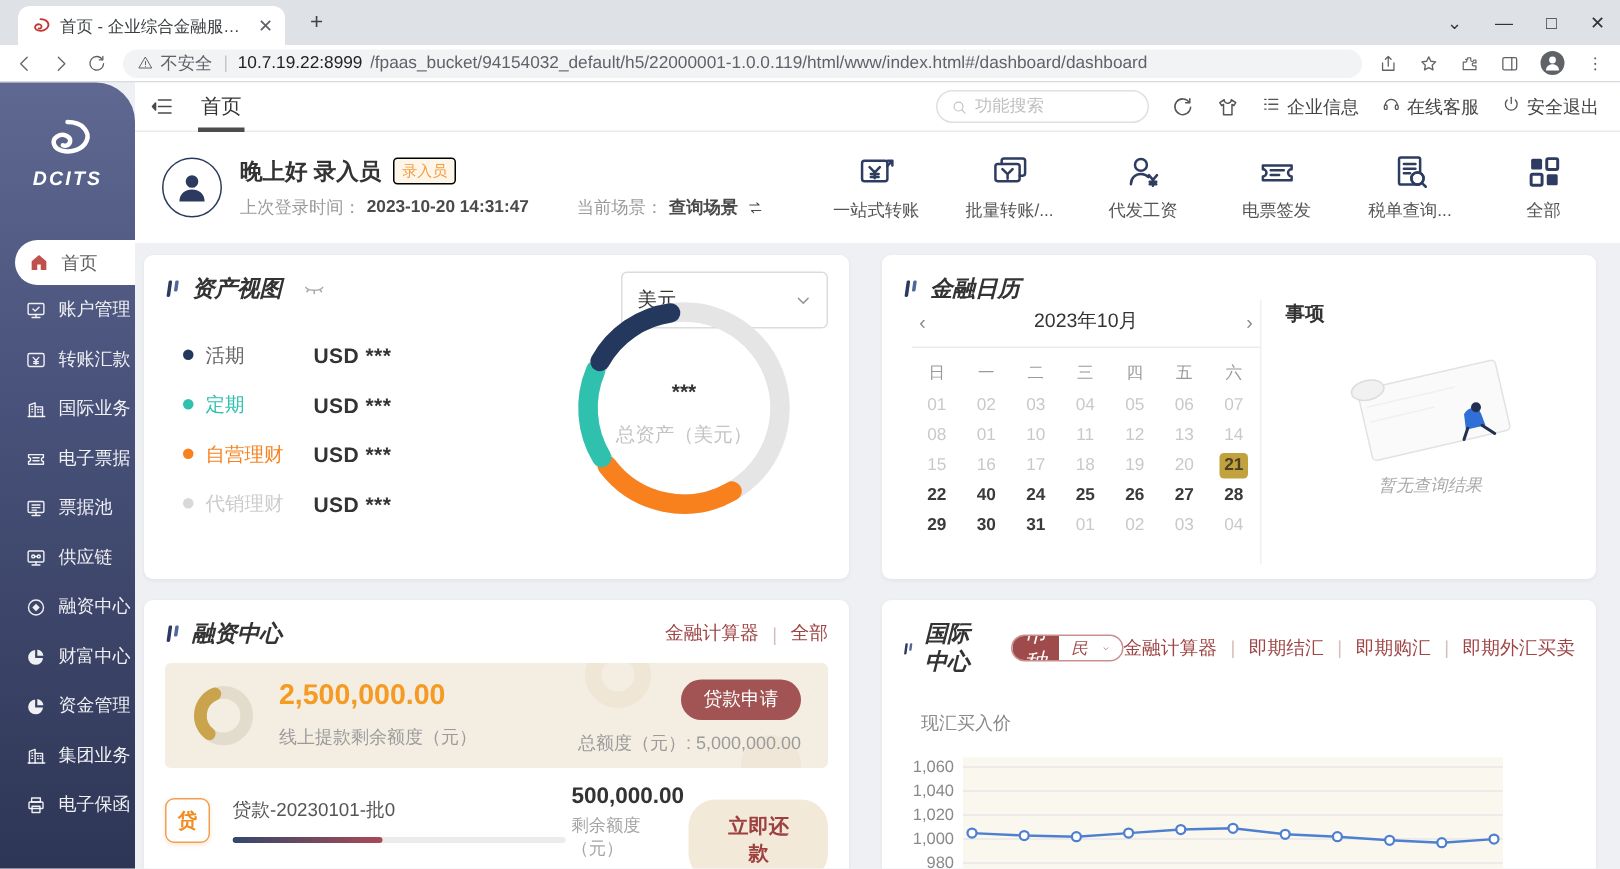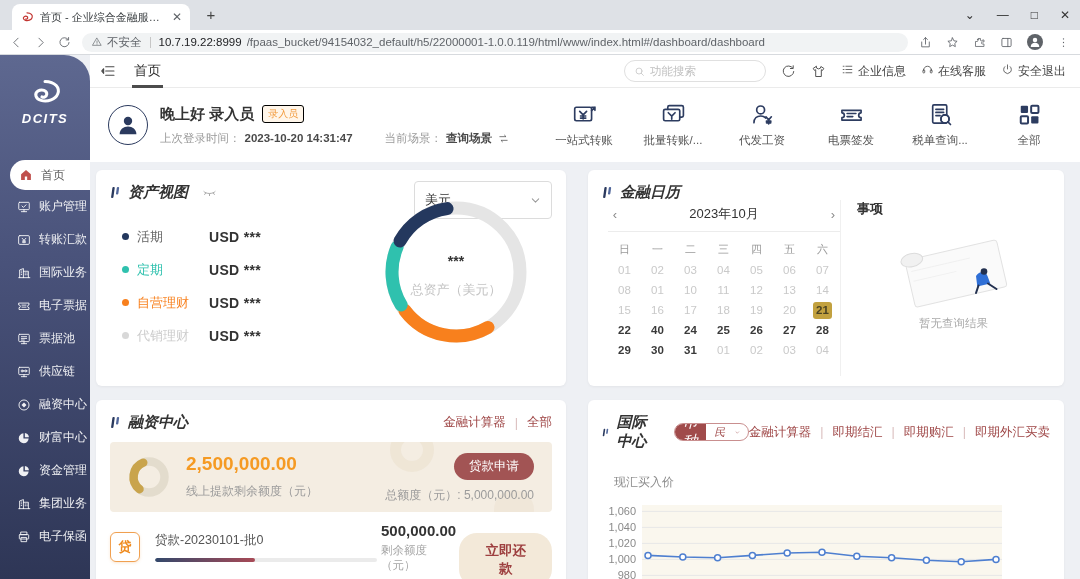--- a/index.html
+++ b/index.html
@@ -95,21 +95,21 @@
   .cal-grid { display:grid; grid-template-columns:repeat(7,33px); margin-top:6px; }
   .cal-grid .wd { font-size:11px; color:#9a9a9a; text-align:center; height:22px; line-height:22px; }
   .cal-grid .dy { font-size:11.5px; text-align:center; height:20px; line-height:20px; cursor:pointer; }
   .dy.muted { color:#c9c9c9; }
   .dy.dark { color:#3a3a3a; font-weight:bold; }
   .dy.today { color:#4a4222; font-weight:bold; }
   .dy.today i { font-style:normal; background:#c2a13f; border-radius:3px; display:inline-block; width:19px; height:17px; line-height:17px; }
   .events { position:absolute; left:252px; top:30px; right:14px; bottom:10px; border-left:1px solid #f0f0f0; padding-left:16px; }
   .ev-title { font-size:13px; font-weight:bold; color:#333; }
   .ev-empty { display:flex; flex-direction:column; align-items:center; margin-top:14px; }
-  .ev-empty .ev-txt { font-size:11.5px; color:#aaa; margin-top:4px; }
+  .ev-empty .ev-txt { font-size:11.5px; color:#aaa; margin-top:4px;font-style:italic; }
 
   
   .banner { margin:10px 14px 0; height:70px; background:#f4ede2; border-radius:4px; position:relative; overflow:hidden; }
   .deco1 { position:absolute; right:118px; top:-14px; width:44px; height:44px; border-radius:50%; border:11px solid #ece2d2; opacity:.7; }
   .deco2 { position:absolute; right:18px; bottom:-18px; width:40px; height:40px; border-radius:50%; background:#ece2d2; opacity:.55; }
   .ring-ic { position:absolute; left:16px; top:12px; width:46px; height:46px; }
   .bn-amt { position:absolute; left:76px; top:11px; font-size:19px; font-weight:bold; color:#f59a23; }
   .bn-lb { position:absolute; left:76px; top:41px; font-size:12px; color:#9b9b9b; }
   .apply-btn { position:absolute; right:18px; top:11px; background:#a25454; color:#fff; font-size:12.5px; padding:5px 15px; border-radius:14px; border:none; cursor:pointer; font-family:inherit; }
   .bn-total { position:absolute; right:18px; top:45px; font-size:12px; color:#9b9b9b; }

